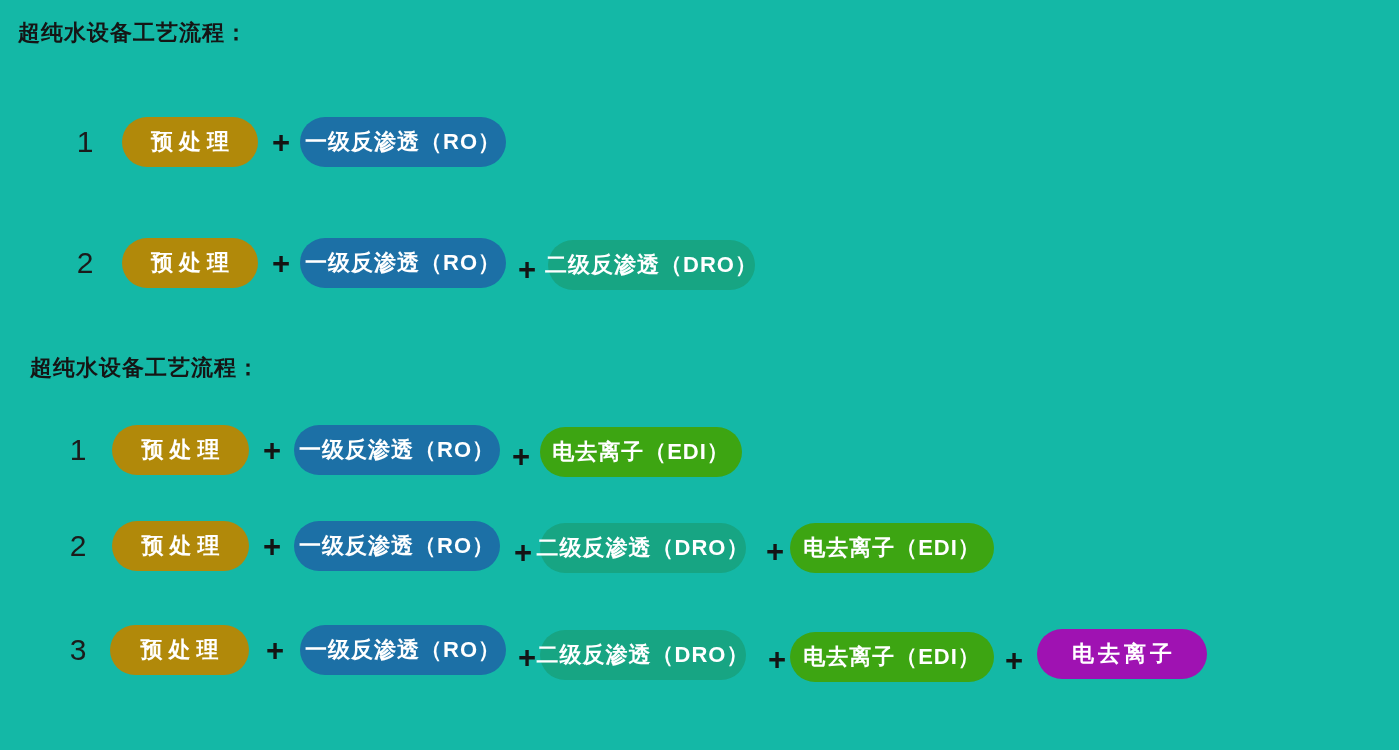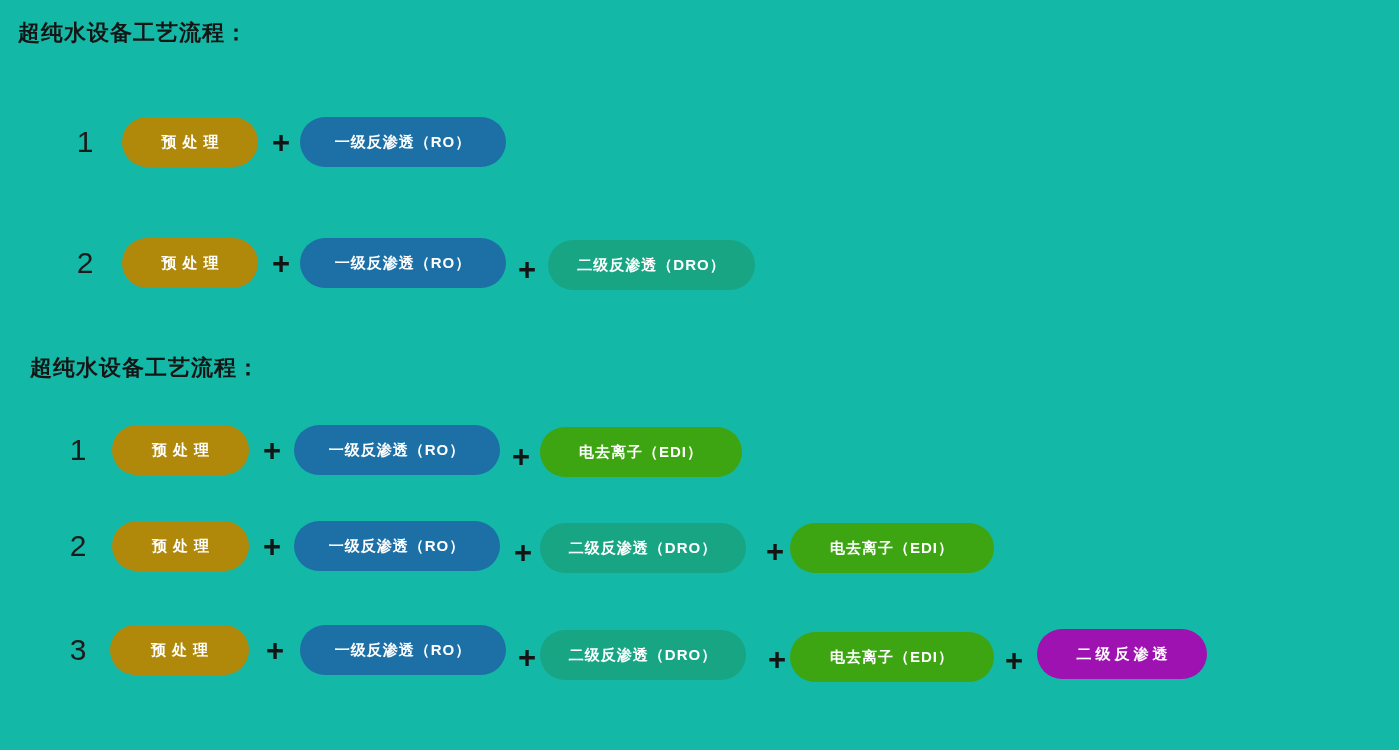--- a/index.html
+++ b/index.html
@@ -64,21 +64,21 @@
     line-height: 1;
   }
 
   .pill {
     height: 50px;
     border-radius: 26px;
     display: flex;
     align-items: center;
     justify-content: center;
     color: #ffffff;
-    font-size: 15px;
+    font-size: 22px;
     font-weight: 700;
     white-space: nowrap;
     letter-spacing: 1px;
   }
   .pill.sp  { letter-spacing: 6px; text-indent: 6px; }  
   .pill.sp4 { letter-spacing: 4px; text-indent: 4px; }  
 
   
   .dy2  { top: calc(50% + 2px); }
   .dy4  { top: calc(50% + 4px); }
@@ -172,16 +172,16 @@
   <div class="row r-s2r3">
     <div class="num num-s2">3</div>
     <div class="pill sp s2r3-p1" style="background-color: rgb(177, 137, 10);">预处理</div>
     <div class="plus s2r3-x1">+</div>
     <div class="pill s2r3-p2" style="background-color: rgb(28, 112, 166);">一级反渗透（RO）</div>
     <div class="plus dy7 s2r3-x2">+</div>
     <div class="pill dy5 s2r3-p3" style="background-color: rgb(23, 165, 131);">二级反渗透（DRO）</div>
     <div class="plus dy9 s2r3-x3">+</div>
     <div class="pill dy7 s2r3-p4" style="background-color: rgb(61, 165, 18);">电去离子（EDI）</div>
     <div class="plus dy10 s2r3-x4">+</div>
-    <div class="pill sp4 dy4 s2r3-p5" style="background-color: rgb(159, 18, 178);">二级反渗透</div>
+    <div class="pill sp4 dy4 s2r3-p5" style="background-color: rgb(159, 18, 178);">电去离子</div>
   </div>
 
 </div>
 
 </body></html>

